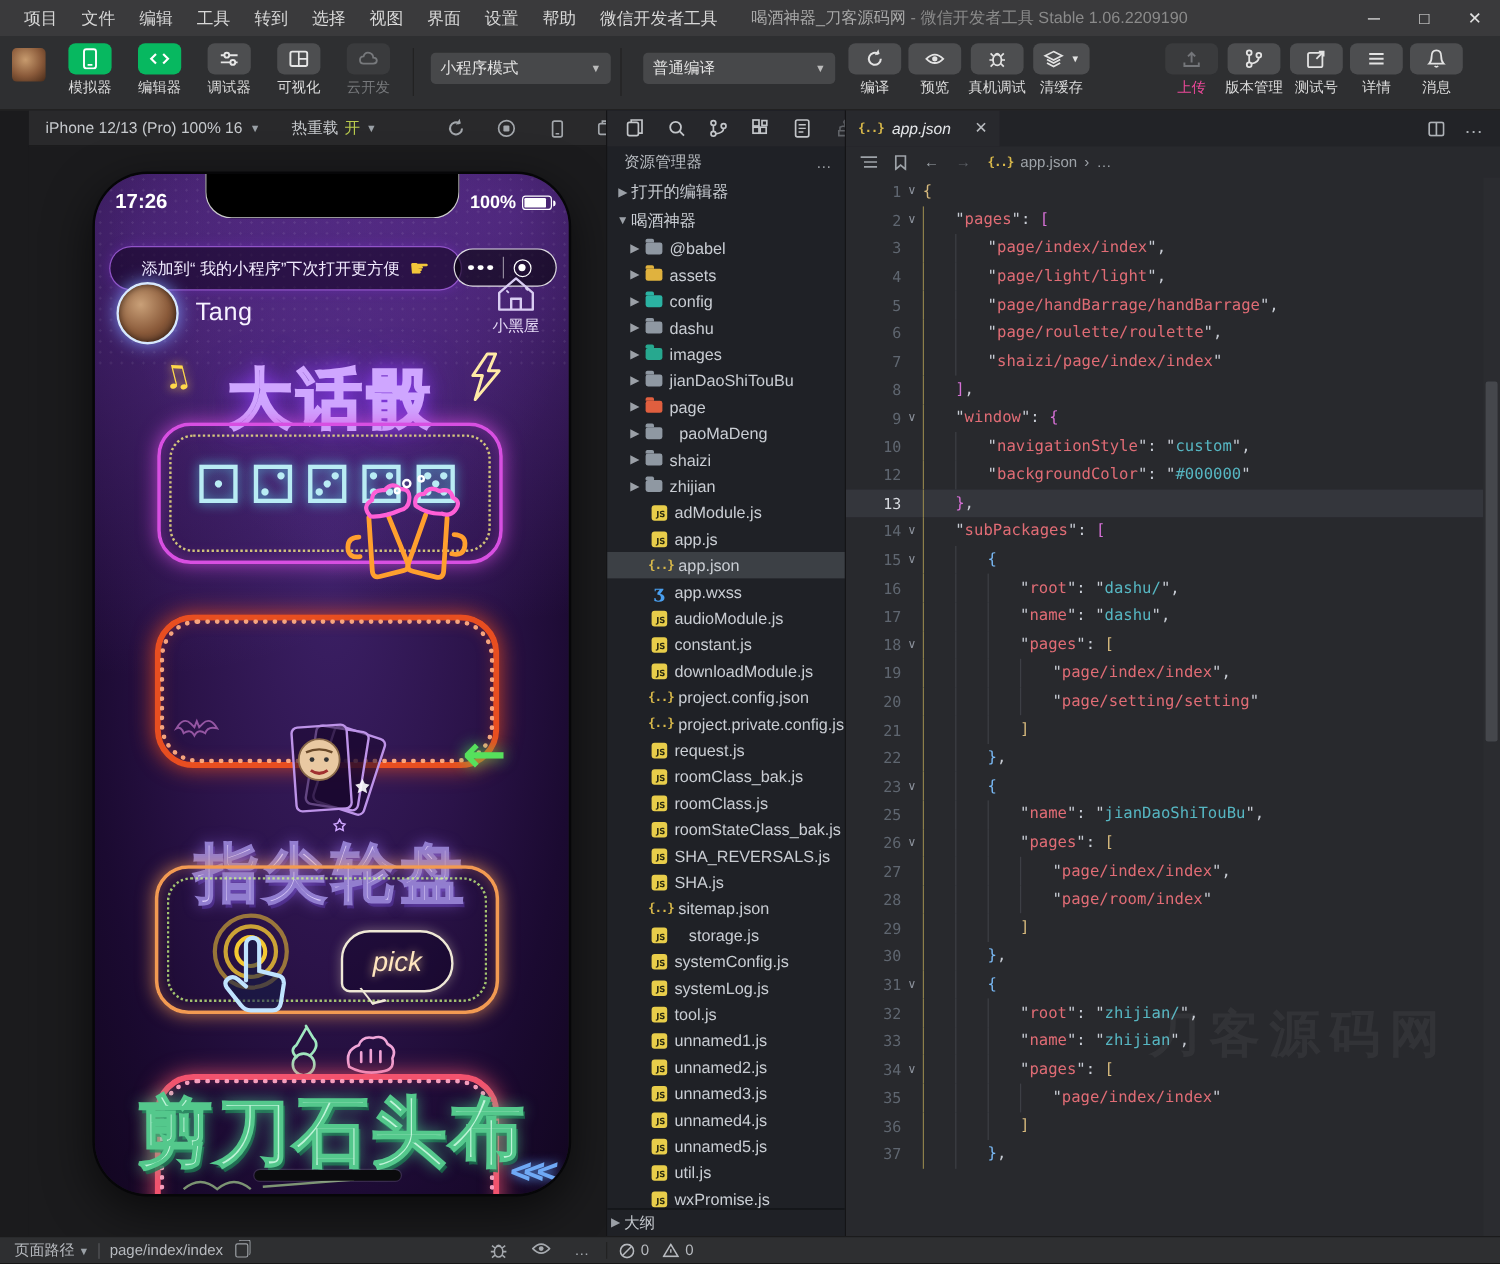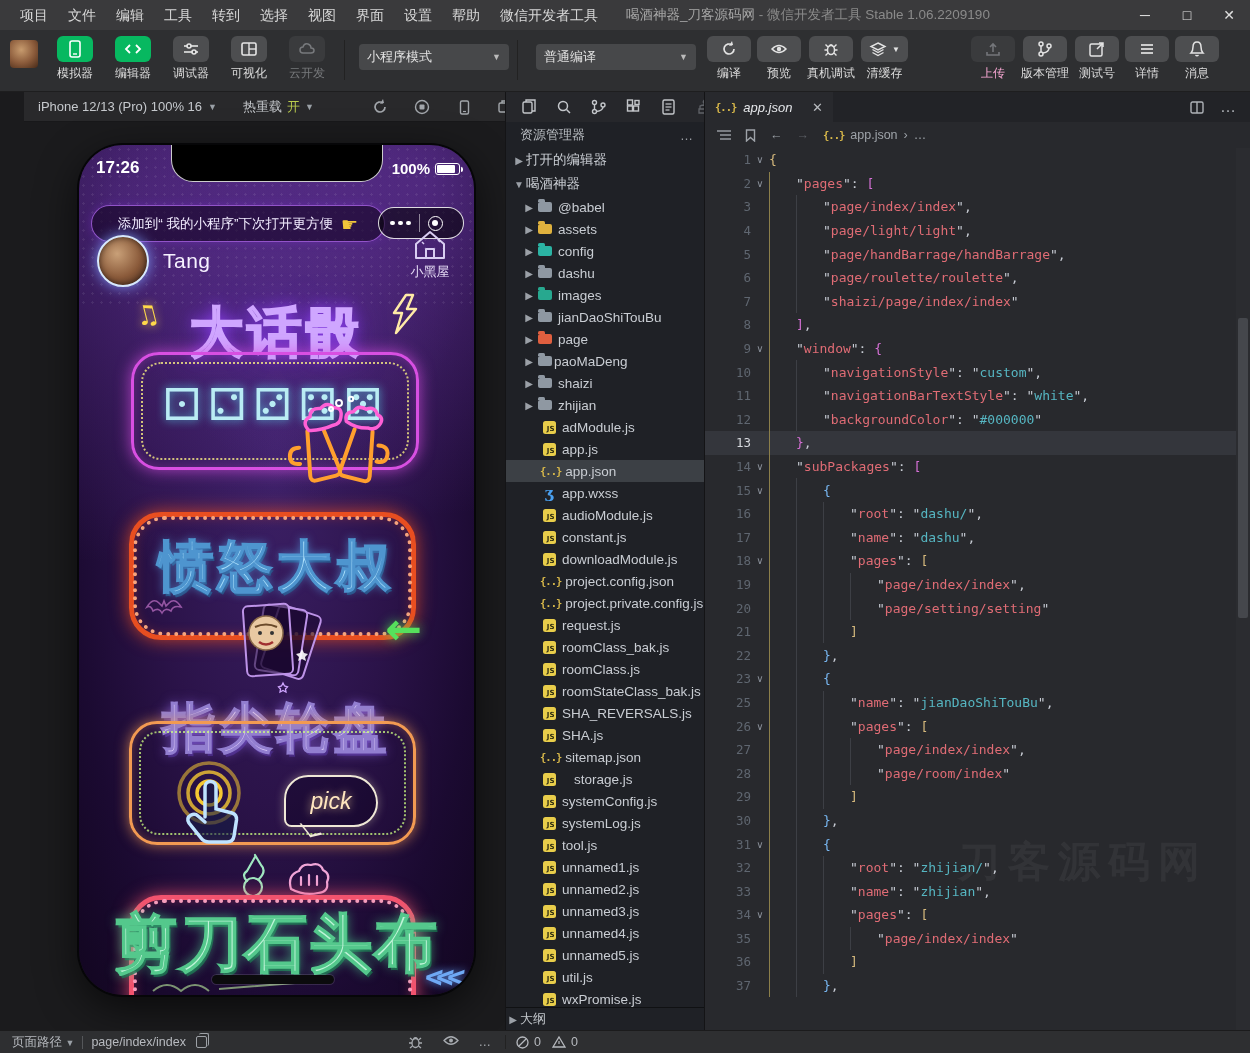--- a/index.html
+++ b/index.html
@@ -31,21 +31,21 @@
   .select { height:26px; margin-top:14px; background:#47484a; border-radius:4px; display:flex; align-items:center; font-size:13px; color:#e2e2e2; padding:0 8px; }
   .select .caret { margin-left:auto; font-size:9px; color:#bbb; padding-left:10px; }
   .sel-mode { width:150px; margin-left:6px; }
   .sel-compile { width:160px; margin-left:10px; }
   .actions { display:flex; margin-top:6px; margin-left:8px; }
   .ab { display:flex; flex-direction:column; align-items:center; margin:0 3px; }
   .ab .pill { min-width:44px; height:26px; padding:0 8px; border-radius:6px; background:#4d4e50; display:flex; align-items:center; justify-content:center; color:#e3e3e3; gap:3px; }
   .ab .lbl { font-size:12px; color:#dcdcdc; margin-top:3px; }
   .rightbtns { display:flex; margin-left:auto; margin-right:28px; margin-top:6px; }
   .rightbtns .ab.disabled .pill { background:#3a3b3d; color:#74767a; }
-  .rightbtns .ab.disabled .lbl { color:#f9a8d4; }
+  .rightbtns .ab.disabled .lbl { color:#ec4899; }
   .icon svg { display:block; }
 
   
   .sim { position:absolute; top:92px; left:0; width:505px; bottom:23px; background:#1b1b1d;margin-left:24px; }
   .sim-header { height:30px; background:#29292b; border-bottom:1px solid #18181a; display:flex; align-items:center; font-size:13px; color:#c6c9cd; }
   .sim-device { margin-left:14px; display:flex; align-items:center; gap:6px; }
   .sim-hot { margin-left:26px; display:flex; align-items:center; gap:5px; }
   .hot-state { color:#b9cb4d; }
   .caret9 { font-size:9px; color:#9aa0a6; }
   .sim-icons { margin-left:auto; margin-right:14px; display:flex; gap:24px; color:#a2a6ab; }
@@ -469,21 +469,20 @@
           </g>
           <g stroke="#ffffff" stroke-width="2">
             <circle cx="60" cy="8" r="3"></circle>
               <circle cx="72" cy="4" r="2.2"></circle>
               <circle cx="52" cy="14" r="2"></circle>
           </g>
         </g>
       </svg>
 
       <div class="frame f2"></div>
-      <div class="neon-title t-fennu">愤怒大叔</div>
       <svg class="abs" style="left:66px;top:448px" width="42" height="26" viewBox="0 0 42 26">
         <path d="M2 14 q6 -10 12 -4 l3 3 2 -5 2 5 3 -3 q6 -6 12 4 q-8 -2 -10 4 q-6 -4 -9 2 q-3 -6 -9 -2 q-2 -6 -6 -4 Z" fill="none" stroke="rgba(235,140,235,.55)" stroke-width="1.6"></path>
       </svg>
       <svg class="abs" style="left:138px;top:452px" width="118" height="112" viewBox="0 0 118 112">
         <g fill="rgba(25,8,45,.55)" stroke="#bd93e8" stroke-width="2">
           <rect x="52" y="12" width="44" height="66" rx="5" transform="rotate(18 74 45)"></rect>
           <rect x="42" y="10" width="44" height="66" rx="5" transform="rotate(9 64 43)"></rect>
           <rect x="28" y="8" width="46" height="70" rx="5" transform="rotate(-4 51 43)"></rect>
         </g>
         <circle cx="49" cy="36" r="17" fill="#e9c9a2" stroke="#8a6a4a" stroke-width="1.5"></circle>
@@ -640,21 +639,21 @@
           <span class="ficon">
             <span class="folder-ic" style="background:#e05f3f"></span>
           </span>
           <span class="lab" style="margin-left:4px">page</span>
         </div>
         <div class="trow " style="padding-left: 16px;">
           <span class="twisty">▶</span>
           <span class="ficon">
             <span class="folder-ic" style="background:#8f98a2"></span>
           </span>
-          <span class="lab" style="margin-left:0">paoMaDeng</span>
+          <span class="lab" style="margin-left:12px">paoMaDeng</span>
         </div>
         <div class="trow " style="padding-left: 16px;">
           <span class="twisty">▶</span>
           <span class="ficon">
             <span class="folder-ic" style="background:#8f98a2"></span>
           </span>
           <span class="lab" style="margin-left:4px">shaizi</span>
         </div>
         <div class="trow " style="padding-left: 16px;">
           <span class="twisty">▶</span>
@@ -952,29 +951,20 @@
         <div class="cline">
           <span class="gutter">10</span>
           <span class="fold"></span>
           <span class="ind">
             <i></i>
             <i></i>
           </span>
           <span class="toks"><span style="color:#c8ccd4">"</span><span style="color:#e06c75">navigationStyle</span><span style="color:#c8ccd4">": "</span><span style="color:#56b6c2">custom</span><span style="color:#c8ccd4">",</span></span>
         </div>
         <div class="cline">
-          <span class="gutter">11</span>
-          <span class="fold"></span>
-          <span class="ind">
-            <i></i>
-            <i></i>
-          </span>
-          <span class="toks"><span style="color:#c8ccd4">"</span><span style="color:#e06c75">navigationBarTextStyle</span><span style="color:#c8ccd4">": "</span><span style="color:#56b6c2">white</span><span style="color:#c8ccd4">",</span></span>
-        </div>
-        <div class="cline">
           <span class="gutter">12</span>
           <span class="fold"></span>
           <span class="ind">
             <i></i>
             <i></i>
           </span>
           <span class="toks"><span style="color:#c8ccd4">"</span><span style="color:#e06c75">backgroundColor</span><span style="color:#c8ccd4">": "</span><span style="color:#56b6c2">#000000</span><span style="color:#c8ccd4">"</span></span>
         </div>
         <div class="cline current">
           <span class="gutter">13</span>

